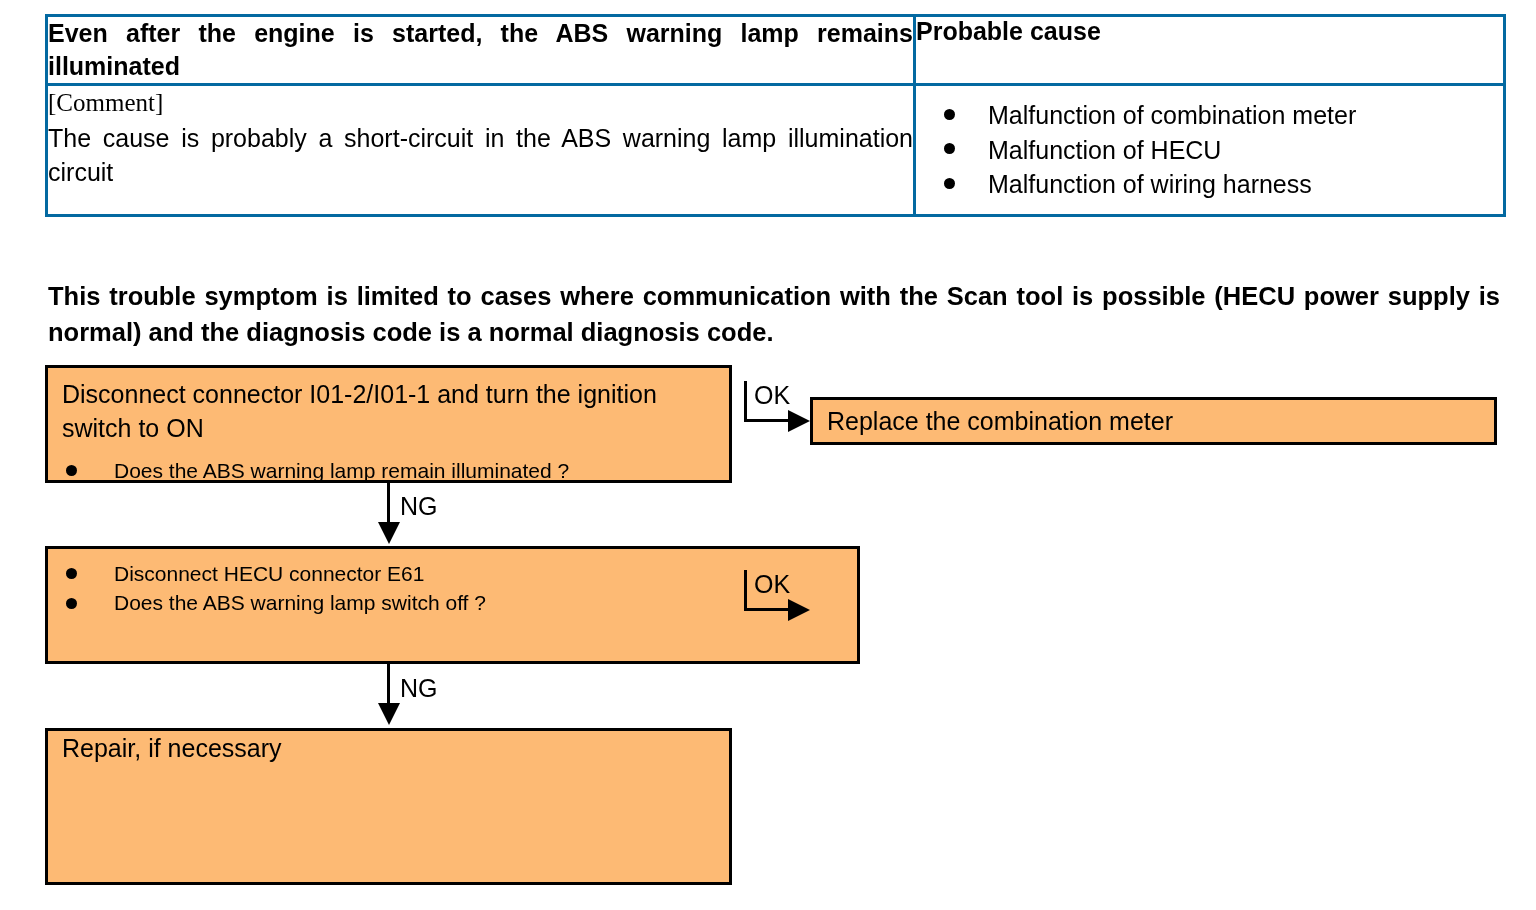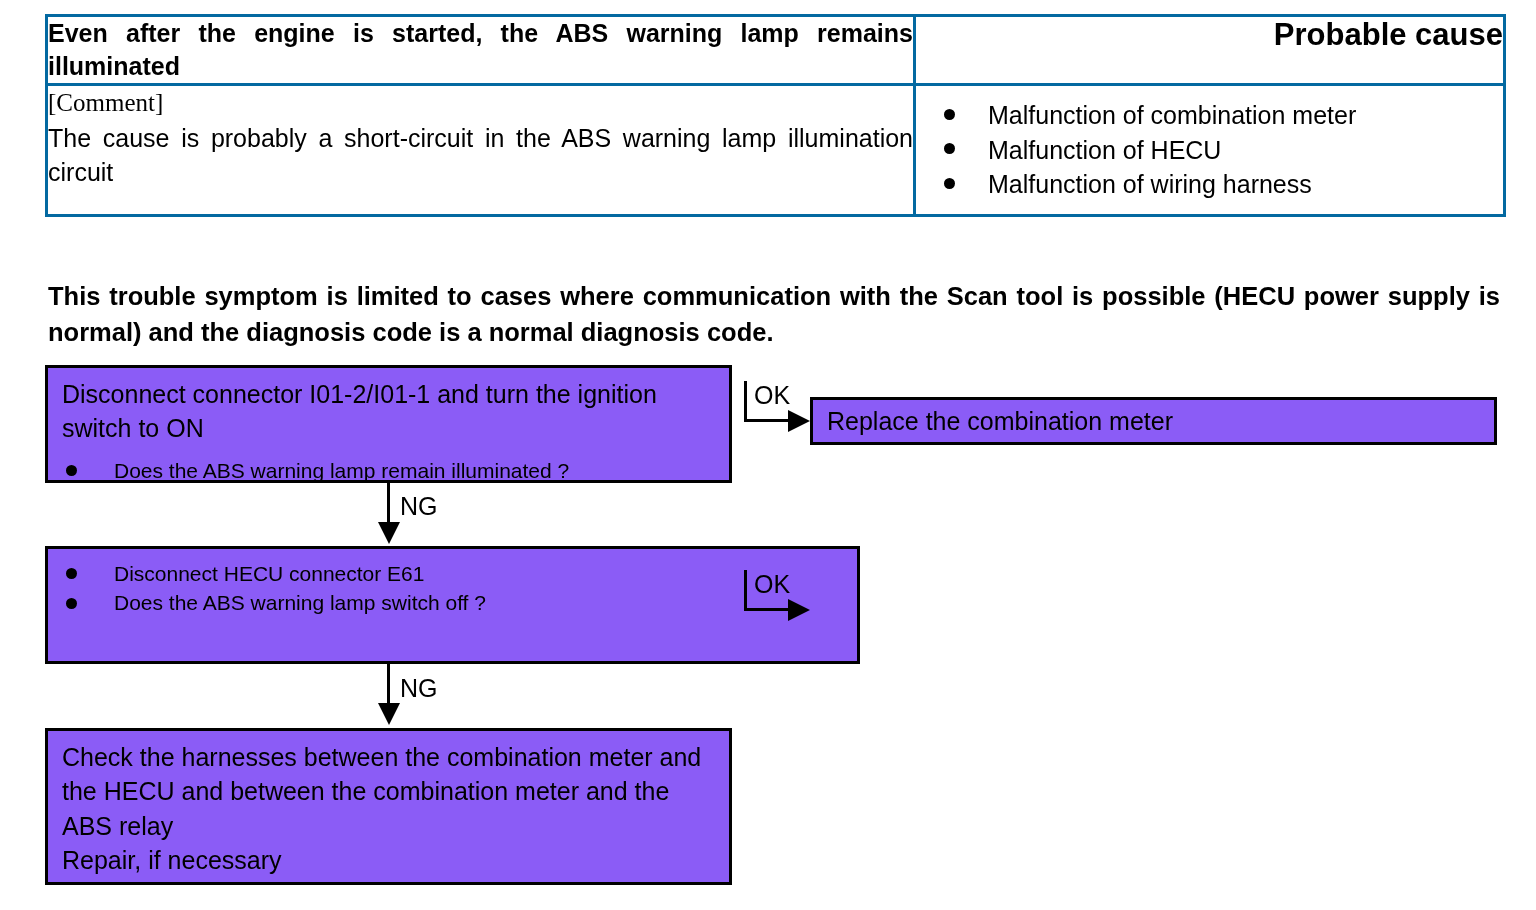--- a/index.html
+++ b/index.html
@@ -38,22 +38,22 @@
     font-weight: bold;
     font-size: 25px;
     line-height: 1.32;
     padding: 18px 16px 16px 18px;
     text-align: justify;
     text-align-last: left;
     height: 58px;
   }
   .head-right {
     font-weight: bold;
-    font-size: 31px;
-    text-align: right;
+    font-size: 25px;
+    text-align: left;
     padding: 18px 10px 16px 10px;
     vertical-align: middle;
   }
   .body-left {
     font-size: 25px;
     line-height: 1.38;
     padding: 12px 16px 16px 18px;
   }
   .body-left .comment-tag { display:block;font-family:Liberation Serif, serif; }
   .body-left .cause-text {
@@ -93,21 +93,21 @@
     text-align: justify;
     text-align-last: left;
   }
 
   
   .flow { position: absolute; left: 0; top: 0; width: 1536px; height: 910px; }
 
   .fbox {
     position: absolute;
     border: 3px solid #000;
-    background: #8b5cf6;
+    background: #fdba74;
     box-sizing: border-box;
     font-size: 25px;
     line-height: 1.37;
   }
   .fbox .txt { display: block; padding: 9px 12px 8px 14px; }
 
   .flist { list-style: none; margin: 0; padding: 10px 12px 8px 0; }
   .flist li {
     position: relative;
     padding-left: 66px;
@@ -256,17 +256,16 @@
   <div class="hline" id="h2"></div>
   <div class="arrow-right" id="a4"></div>
   <span class="edge-label" id="lbl-ok2">OK</span>
 
 
   <div class="vline" id="v2"></div>
   <div class="arrow-down" id="a2"></div>
   <span class="edge-label" id="lbl-ng2">NG</span>
 
   <div class="fbox" id="box-step3">
-    <span class="txt" style="padding-bottom:0;">Check the harnesses between the combination meter and the HECU and between the combination meter and the ABS relay</span>
     <span class="plain-line">Repair, if necessary</span>
   </div>
 
 </div>
 
 </body></html>

